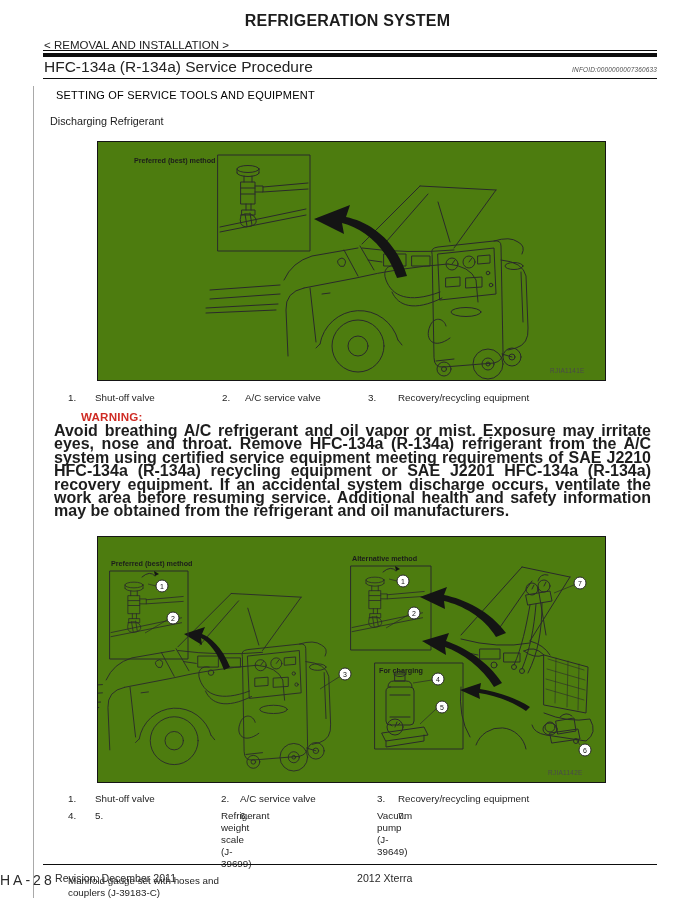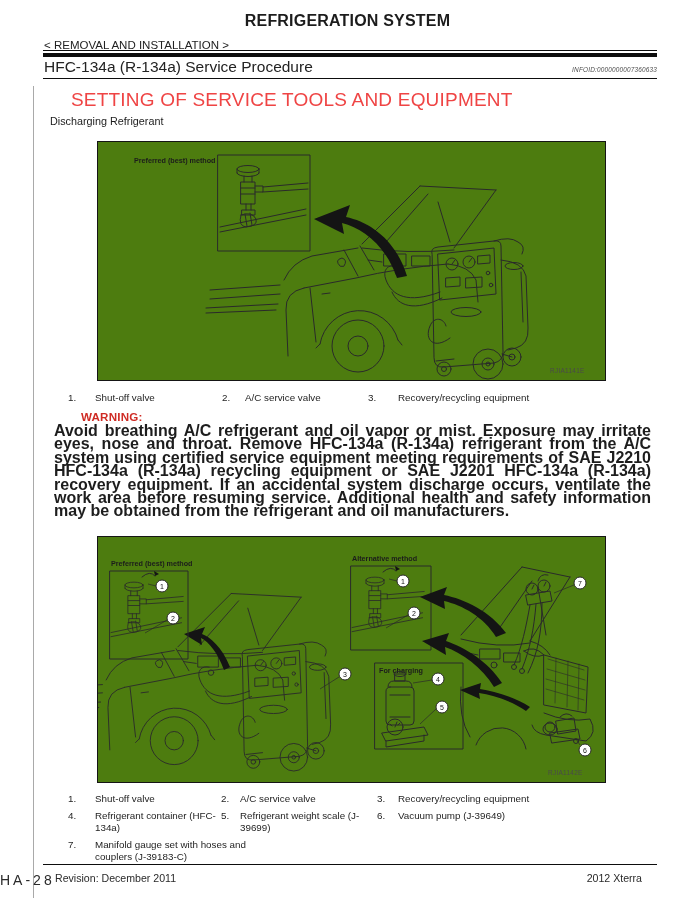--- a/index.html
+++ b/index.html
@@ -12,41 +12,41 @@
   .sys-title{top:12px;left:0;width:695px;text-align:center;font-size:16px;font-weight:bold;letter-spacing:.2px;}
   .section-ref{top:39px;left:44px;font-size:11.5px;color:#222;}
   .rule{background:#0d0d0d;height:1px;left:43px;width:614px;}
   .rule-thin1{top:50px;}
   .rule-thick{top:53px;height:4px;}
   .proc-title{top:58px;left:44px;font-size:15.5px;color:#232323;}
   .infoid{top:66px;left:357px;width:300px;text-align:right;font-size:6.4px;font-style:italic;color:#4b4b4b;letter-spacing:.2px;}
   .rule-thin2{top:78px;}
   .page-edge{left:33px;top:86px;width:1px;height:812px;background:#a9a9a9;}
   
-  .h-setting{top:89px;left:56px;font-size:19px;color:#ef4444;letter-spacing:.2px;margin-left:15px;}
+  .h-setting{top:89px;left:56px;font-size:11px;color:#000000;letter-spacing:.2px;}
   .sub-1{top:115px;left:50px;font-size:10.8px;}
   .sub-2{top:509px;left:50px;font-size:10.8px;}
   
   .figbox{border:1.5px solid #151515;background:#4d7c0f;}
   .fig1{top:141px;left:97px;width:507px;height:238px;}
   .fig2{top:536px;left:97px;width:507px;height:245px;}
   .figbox svg{display:block;}
   
   .legend{display:grid;font-size:9.8px;color:#242424;row-gap:5px;line-height:12px;}
   .legend1{top:392px;left:68px;grid-template-columns:27px 127px 23px 123px 30px 190px;}
   .legend2{top:793px;left:68px;grid-template-columns:27px 126px 19px 137px 21px 190px;}
   .llab.wrap{width:160px;}
   
   .warn-label{top:410px;left:54px;font-size:11.6px;font-weight:bold;color:#cf2b24;letter-spacing:.2px;margin-left:27px;}
   .warn-body{top:424px;left:54px;width:597px;font-size:16px;font-weight:bold;line-height:13.4px;text-align:justify;color:#1d1d1d;}
   
   .rule-footer{top:864px;}
   .foot-rev{top:872px;left:55px;font-size:10.6px;color:#2a2a2a;}
   .foot-page{top:872px;left:0;width:695px;text-align:left;font-size:14px;letter-spacing:3px;color:#2a2a2a;}
-  .foot-model{top:872px;left:357px;width:285px;text-align:right;font-size:10.6px;color:#2a2a2a;}
+  .foot-model{top:872px;left:357px;width:285px;text-align:left;font-size:10.6px;color:#2a2a2a;}
   
   svg text{font-family:"Liberation Sans",sans-serif;}
   .art{stroke:#2a2a2a;stroke-width:1;fill:none;stroke-linecap:round;stroke-linejoin:round;}
   .thin{stroke-width:.6;}
   .fig-label{font-size:7.2px;font-weight:bold;fill:#1c1c1c;}
   .fig-code{font-size:6.4px;fill:#4a4a4a;letter-spacing:.3px;}
   .arrow{fill:#141414;stroke:none;}
   .callout circle{fill:#ffffff;stroke:#2a2a2a;stroke-width:1;}
   .callout text{font-size:7px;fill:#141414;text-anchor:middle;}
   .leader{stroke:#2a2a2a;stroke-width:.7;fill:none;}
@@ -284,21 +284,20 @@
   </div>
 
   <div class="abs legend legend2">
     <span class="lnum">1.</span>
     <span class="llab">Shut-off valve</span>
     <span class="lnum">2.</span>
     <span class="llab">A/C service valve</span>
     <span class="lnum">3.</span>
     <span class="llab">Recovery/recycling equipment</span>
     <span class="lnum">4.</span>
-    <span class="llab">Refrigerant container (HFC-134a)</span>
     <span class="lnum">5.</span>
     <span class="llab">Refrigerant weight scale (J-39699)</span>
     <span class="lnum">6.</span>
     <span class="llab">Vacuum pump (J-39649)</span>
     <span class="lnum">7.</span>
     <span class="llab wrap">Manifold gauge set with hoses and couplers (J-39183-C)</span>
   </div>
 
   <div class="abs rule rule-footer"></div>
   <div class="abs foot-rev">Revision: December 2011</div>

